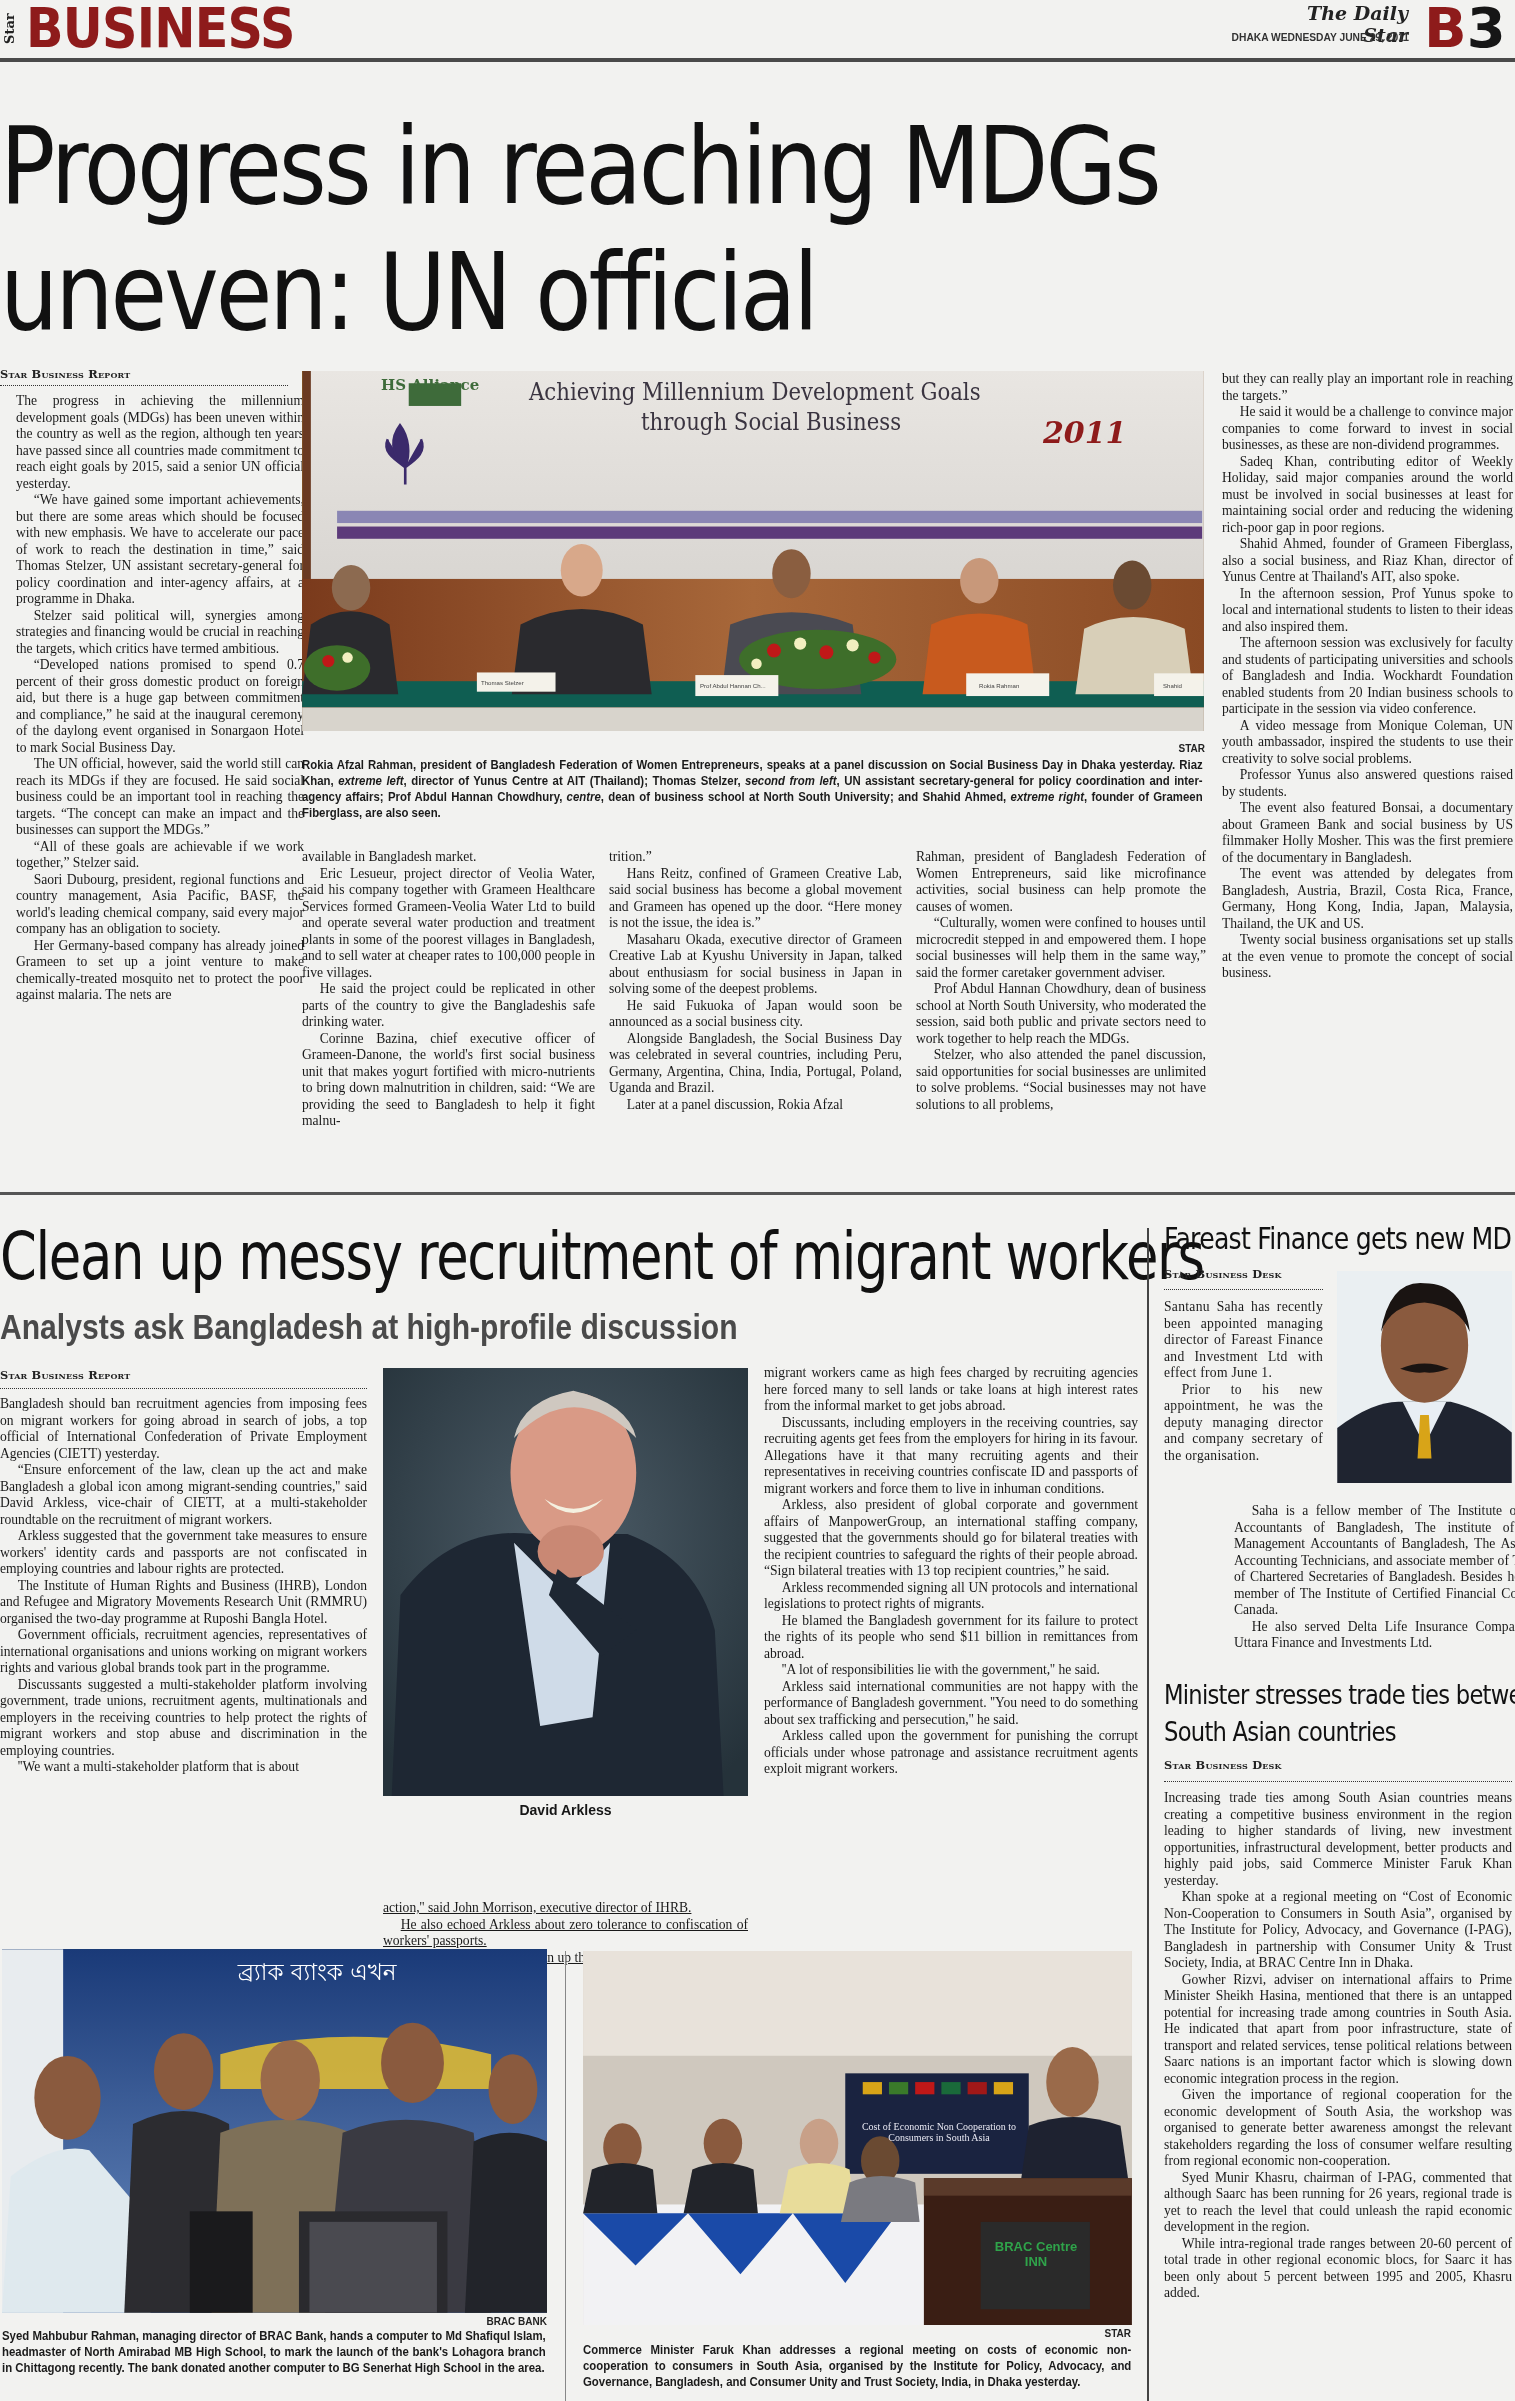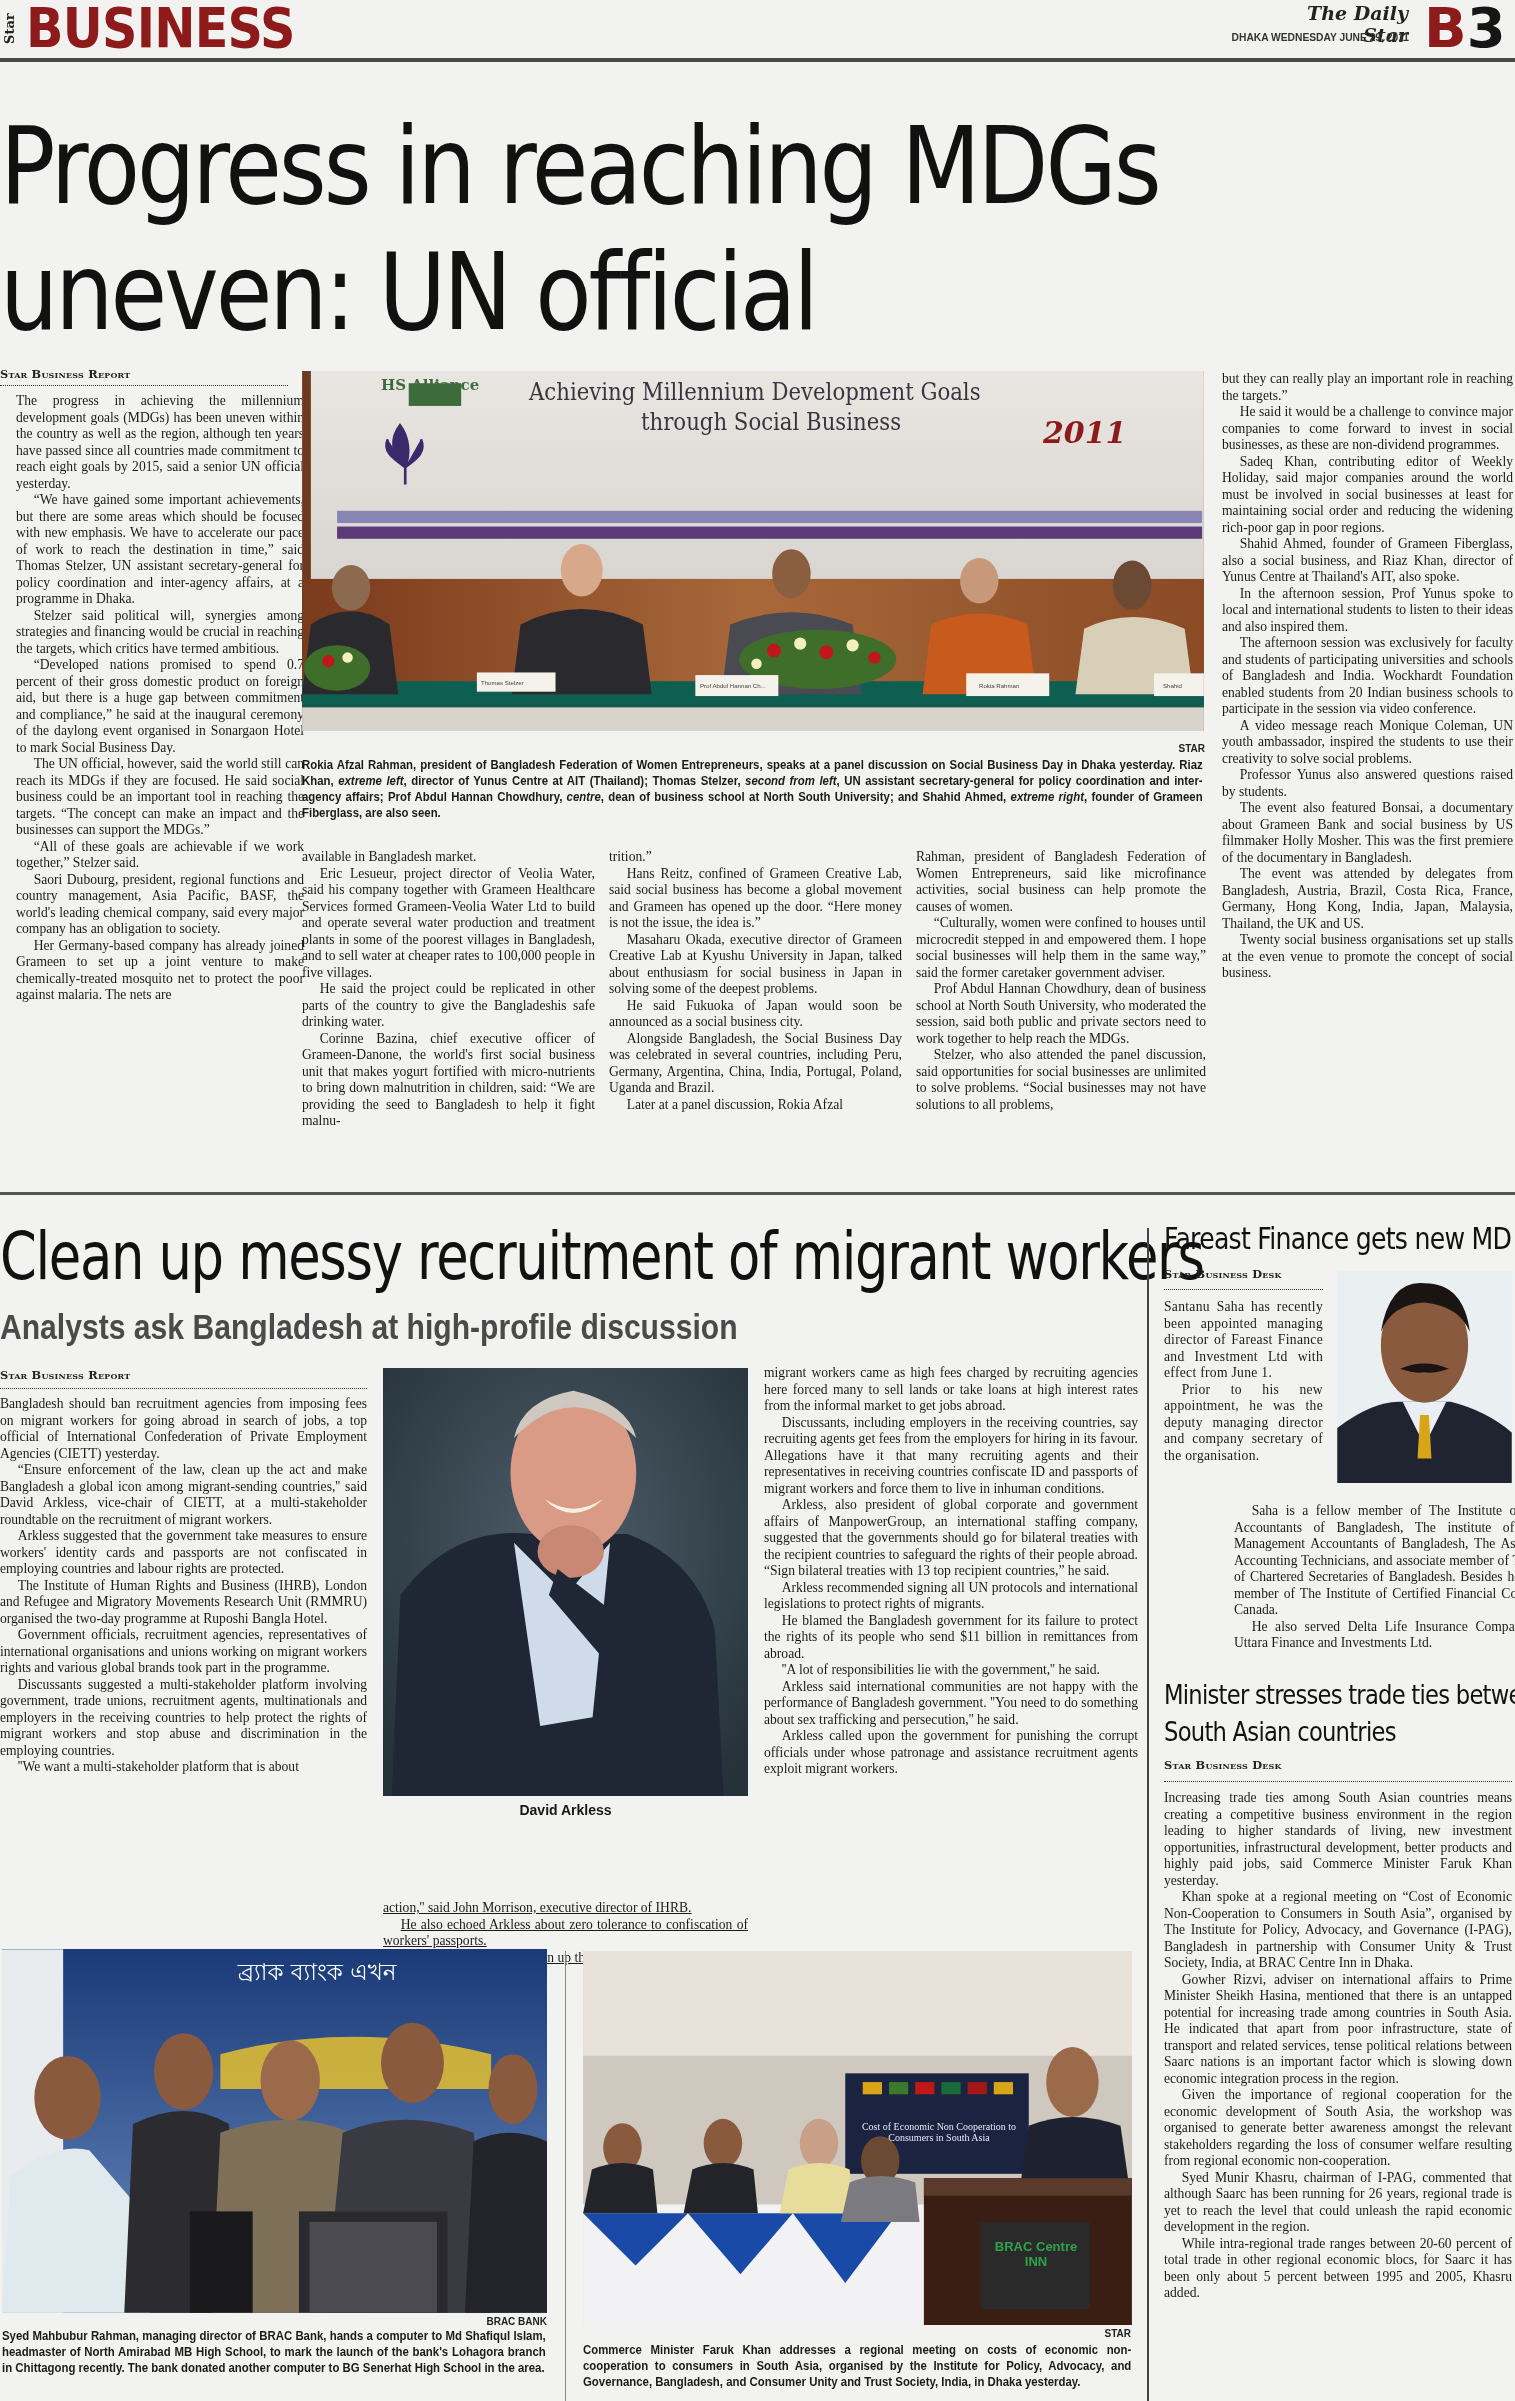--- a/index.html
+++ b/index.html
@@ -147,21 +147,21 @@
     <p>Prof Abdul Hannan Chowdhury, dean of business school at North South University, who moderated the session, said both public and private sectors need to work together to help reach the MDGs.</p>
     <p>Stelzer, who also attended the panel discussion, said opportunities for social businesses are unlimited to solve problems. “Social businesses may not have solutions to all problems,</p>
   </div>
 <div class="abs body-text" style="left:1222px;top:371px;width:291px;" id="lead-col5">
     <p class="first">but they can really play an important role in reaching the targets.”</p>
     <p>He said it would be a challenge to convince major companies to come forward to invest in social businesses, as these are non-dividend programmes.</p>
     <p>Sadeq Khan, contributing editor of Weekly Holiday, said major companies around the world must be involved in social businesses at least for maintaining social order and reducing the widening rich-poor gap in poor regions.</p>
     <p>Shahid Ahmed, founder of Grameen Fiberglass, also a social business, and Riaz Khan, director of Yunus Centre at Thailand's AIT, also spoke.</p>
     <p>In the afternoon session, Prof Yunus spoke to local and international students to listen to their ideas and also inspired them.</p>
     <p>The afternoon session was exclusively for faculty and students of participating universities and schools of Bangladesh and India. Wockhardt Foundation enabled students from 20 Indian business schools to participate in the session via video conference.</p>
-    <p>A video message reach Monique Coleman, UN youth ambassador, inspired the students to use their creativity to solve social problems.</p>
+    <p>A video message from Monique Coleman, UN youth ambassador, inspired the students to use their creativity to solve social problems.</p>
     <p>Professor Yunus also answered questions raised by students.</p>
     <p>The event also featured Bonsai, a documentary about Grameen Bank and social business by US filmmaker Holly Mosher. This was the first premiere of the documentary in Bangladesh.</p>
     <p>The event was attended by delegates from Bangladesh, Austria, Brazil, Costa Rica, France, Germany, Hong Kong, India, Japan, Malaysia, Thailand, the UK and US.</p>
     <p>Twenty social business organisations set up stalls at the even venue to promote the concept of social business.</p>
   </div>
 
 <div class="abs rule-mid"></div>
 
 <div class="abs hl2">Clean up messy recruitment of migrant workers</div>
 <div class="abs sub2">Analysts ask Bangladesh at high-profile discussion</div>

